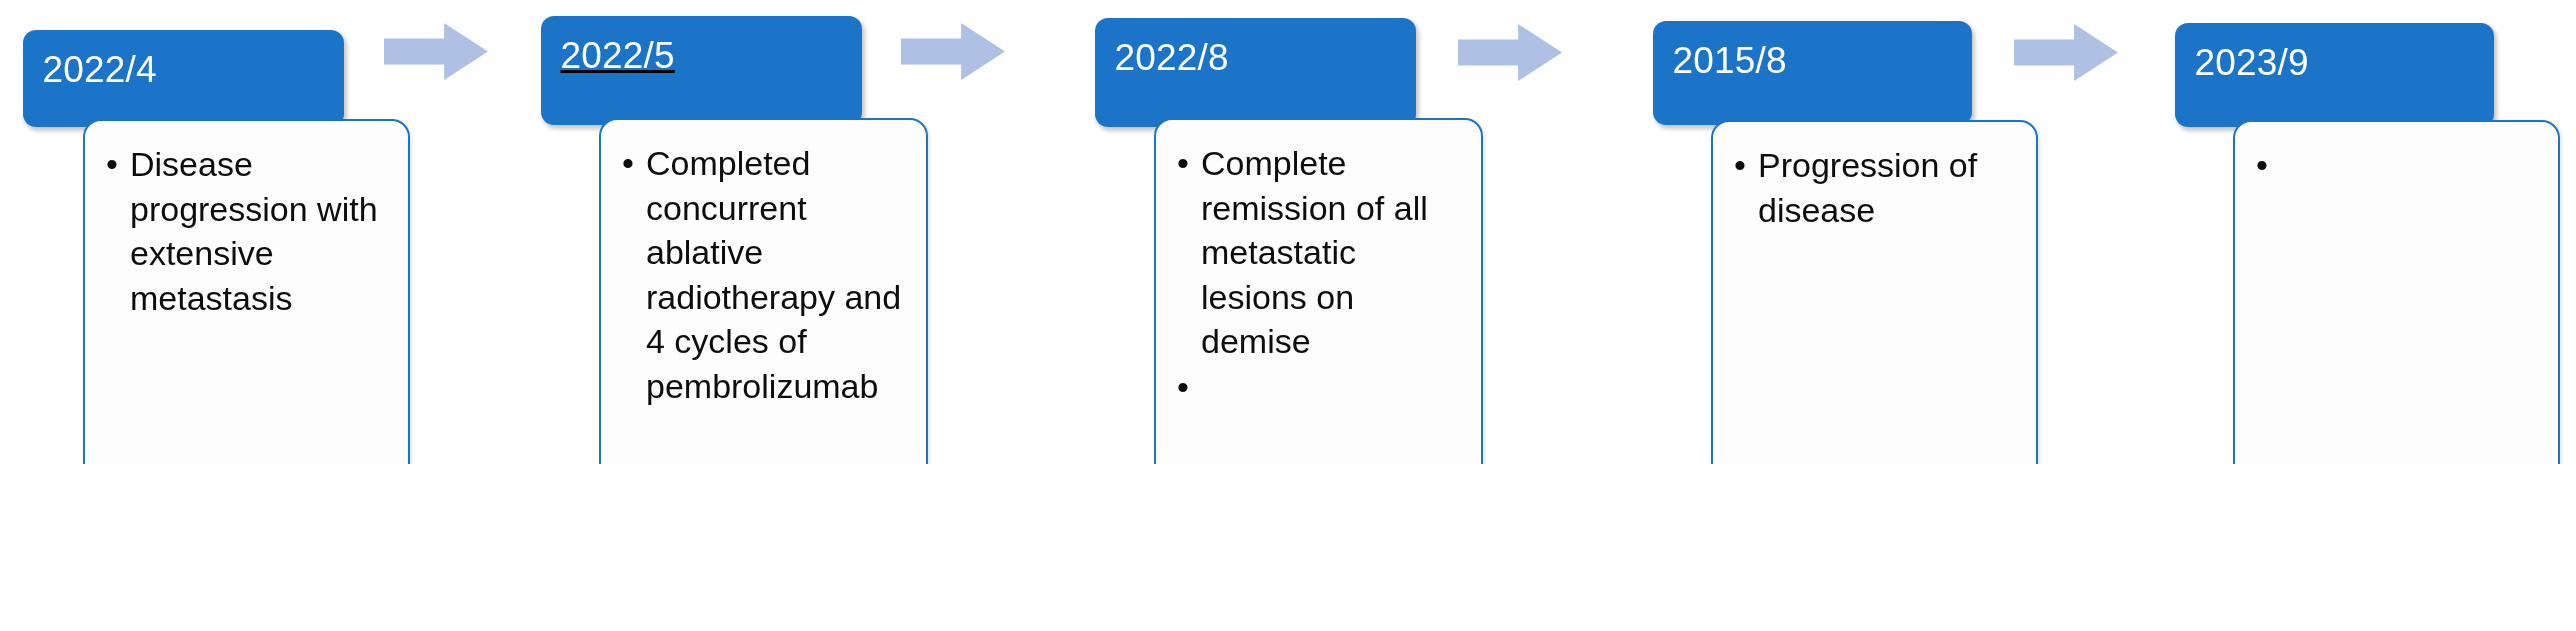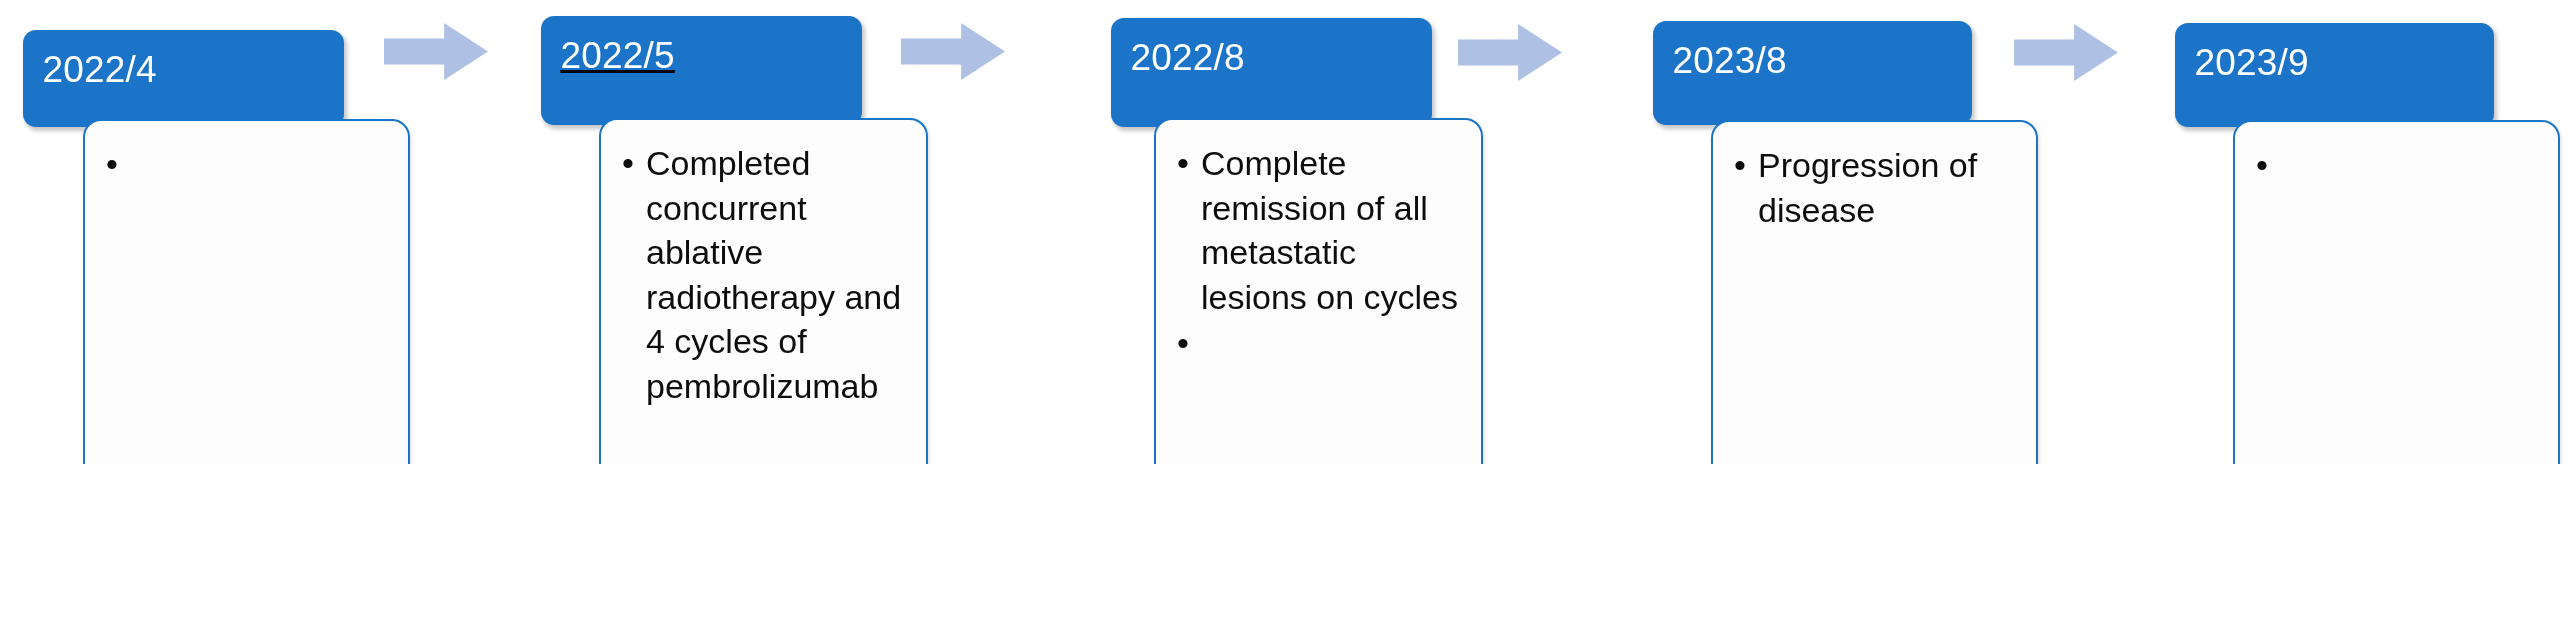--- a/index.html
+++ b/index.html
@@ -81,21 +81,21 @@
 <body>
 
 <div id="canvas">
 
   <div class="step">
     <div class="date-header" style="left:23px; top:30px; width:321px; height:97px;">
       <span class="date-label">2022/4</span>
     </div>
     <div class="detail-card" style="left:83px; top:119px; width:327px; height:478px;">
       <ul class="bullets">
-        <li><span class="dot">•</span></li>
+        <li><span class="dot">•</span><span>Disease progression with extensive metastasis</span></li>
       </ul>
     </div>
   </div>
 
   <div class="arrow" style="left:384px; top:23px;">
     <svg viewBox="0 0 128 70" preserveAspectRatio="none">
       <polygon points="0,19 74,19 74,0 128,35 74,70 74,51 0,51" fill="#AEC0E4"></polygon>
     </svg>
   </div>
 
@@ -110,40 +110,40 @@
     </div>
   </div>
 
   <div class="arrow" style="left:901px; top:23px;">
     <svg viewBox="0 0 128 70" preserveAspectRatio="none">
       <polygon points="0,19 74,19 74,0 128,35 74,70 74,51 0,51" fill="#AEC0E4"></polygon>
     </svg>
   </div>
 
   <div class="step">
-    <div class="date-header" style="left:1095px; top:18px; width:321px; height:109px;margin-left:16px;">
+    <div class="date-header" style="left:1095px; top:18px; width:321px; height:109px;">
       <span class="date-label">2022/8</span>
     </div>
     <div class="detail-card" style="left:1154px; top:118px; width:329px; height:489px;">
       <ul class="bullets">
-        <li><span class="dot">•</span><span>Complete remission of all metastatic lesions on cycles</span></li>
+        <li><span class="dot">•</span><span>Complete remission of all metastatic lesions on demise</span></li>
         <li><span class="dot">•</span></li>
       </ul>
     </div>
   </div>
 
   <div class="arrow" style="left:1458px; top:24px;">
     <svg viewBox="0 0 128 70" preserveAspectRatio="none">
       <polygon points="0,19 74,19 74,0 128,35 74,70 74,51 0,51" fill="#AEC0E4"></polygon>
     </svg>
   </div>
 
   <div class="step">
     <div class="date-header" style="left:1653px; top:21px; width:319px; height:104px;">
-      <span class="date-label">2023/8</span>
+      <span class="date-label">2015/8</span>
     </div>
     <div class="detail-card" style="left:1711px; top:120px; width:327px; height:478px;">
       <ul class="bullets">
         <li><span class="dot">•</span><span>Progression of disease</span></li>
       </ul>
     </div>
   </div>
 
   <div class="arrow" style="left:2014px; top:24px;">
     <svg viewBox="0 0 128 70" preserveAspectRatio="none">

